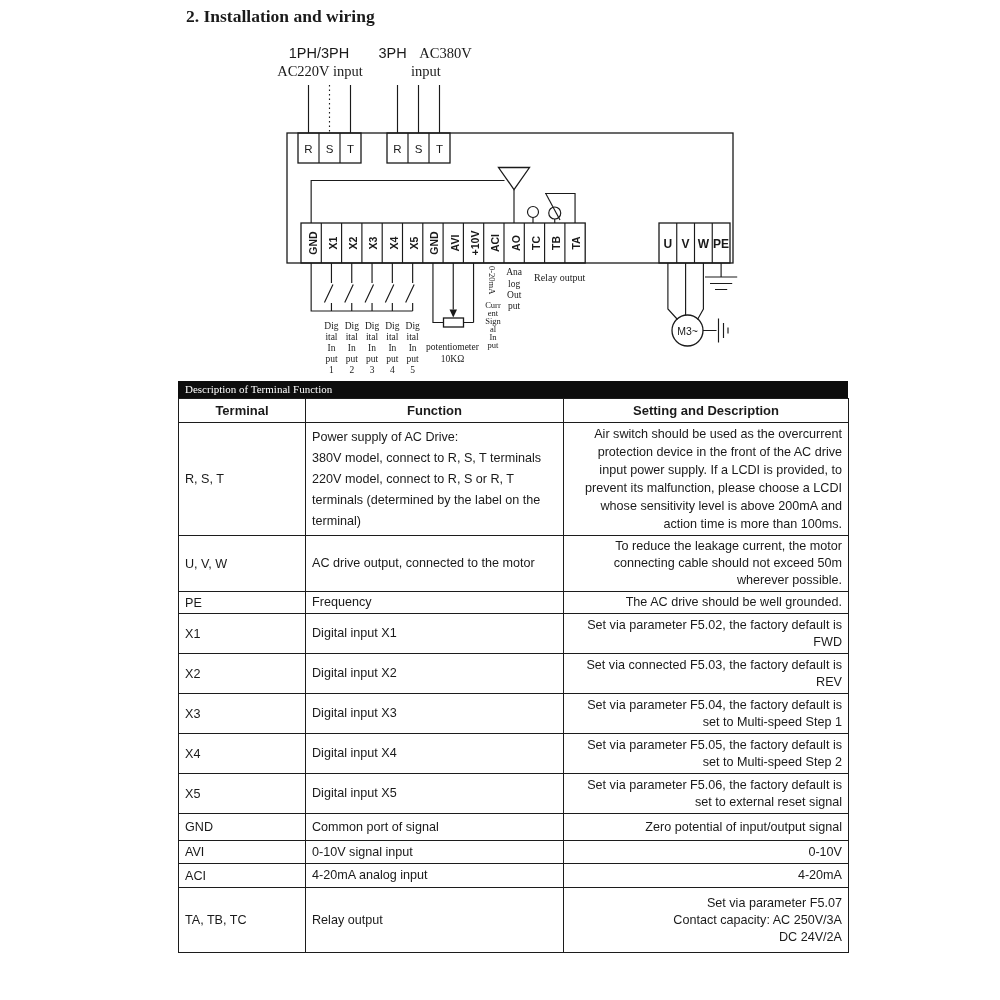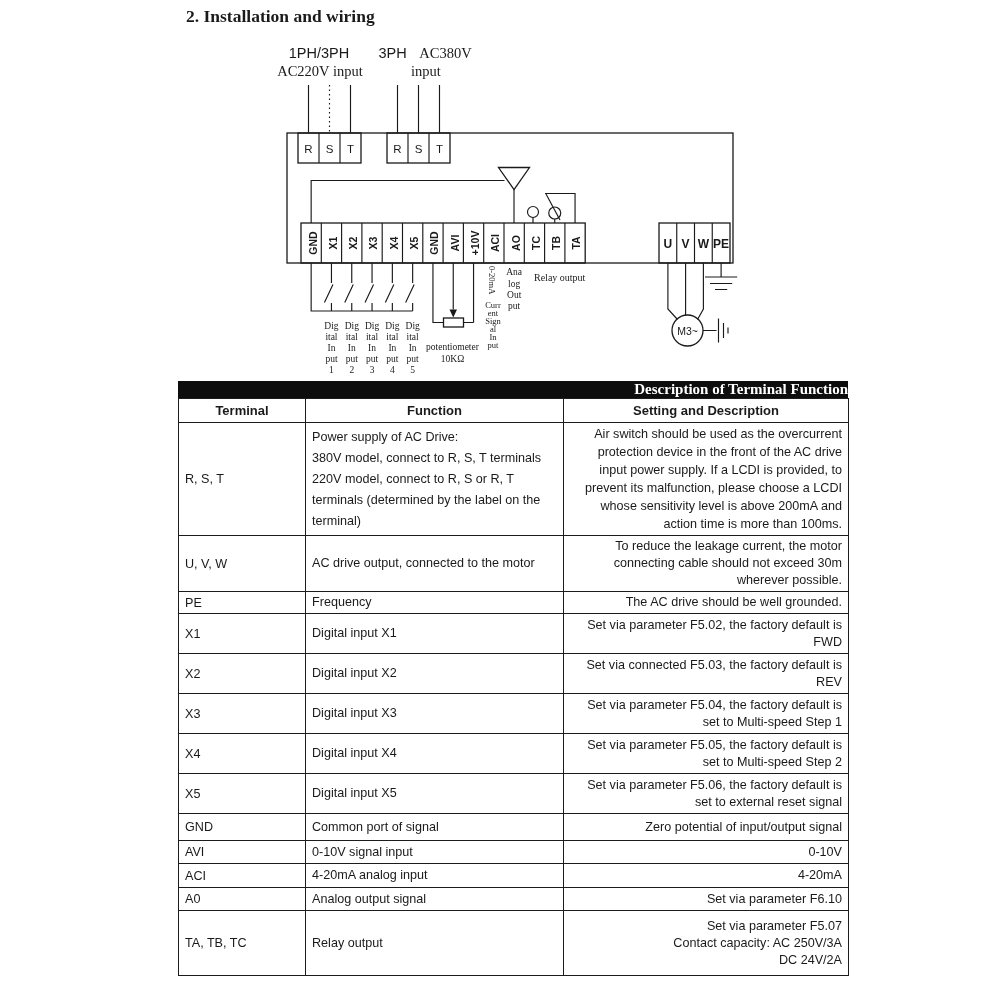--- a/index.html
+++ b/index.html
@@ -17,22 +17,22 @@
   svg .rst{font-family:"Liberation Sans", sans-serif;font-size:11.5px;font-weight:500;}
   svg .tv{font-family:"Liberation Sans", sans-serif;font-size:10.5px;font-weight:600;}
   svg .tb{font-family:"Liberation Sans", sans-serif;font-size:12px;font-weight:700;}
   svg .mot{font-family:"Liberation Sans", sans-serif;font-size:10.5px;}
   svg .sm{font-family:"Liberation Serif", serif;font-size:9.5px;}
   svg .xs{font-family:"Liberation Serif", serif;font-size:8.5px;}
   svg .rel{font-family:"Liberation Serif", serif;font-size:10px;}
 
   .tablewrap{position:absolute;left:178px;top:381px;width:670px;}
   .tbar{background:#0d0d0d;color:#ffffff;height:17px;line-height:17px;
-        font-weight:bold;font-size:15px;padding-left:7px;
-        font-family:"Liberation Serif", serif;text-align:right;}
+        font-weight:normal;font-size:11px;padding-left:7px;
+        font-family:"Liberation Serif", serif;}
   table{border-collapse:collapse;table-layout:fixed;width:670px;
         font-family:Liberation Sans, sans-serif;font-size:12.6px;}
   th,td{border:1.6px solid #1c1c1c;vertical-align:middle;padding:2px 6px;}
   th{font-size:13px;font-weight:bold;text-align:center;padding:2px;}
   td.c1{}
   td.c2{line-height:17px;}
   td.c3{line-height:17px;padding-left:7px;text-align:right;}
   tr.rst td.c2{line-height:21px;}
   tr.rst td.c3{line-height:18px;}
   .indent{padding-left:106px;}
@@ -218,21 +218,21 @@
         <td class="c2">
           <div>Power supply of AC Drive:</div>
           <div>380V model, connect to R, S, T terminals</div>
           <div>220V model, connect to R, S or R, T terminals (determined by the label on the terminal)</div>
         </td>
         <td class="c3">Air switch should be used as the overcurrent protection device in the front of the AC drive input power supply. If a LCDI is provided, to prevent its malfunction, please choose a LCDI whose sensitivity level is above 200mA and action time is more than 100ms.</td>
       </tr>
       <tr style="height:52px">
         <td class="c1">U, V, W</td>
         <td class="c2">AC drive output, connected to the motor</td>
-        <td class="c3">To reduce the leakage current, the motor connecting cable should not exceed 30m wherever possible.</td>
+        <td class="c3">To reduce the leakage current, the motor connecting cable should not exceed 50m wherever possible.</td>
       </tr>
       <tr style="height:21px">
         <td class="c1">PE</td>
         <td class="c2">Frequency</td>
         <td class="c3">The AC drive should be well grounded.</td>
       </tr>
       <tr style="height:40px">
         <td class="c1">X1</td>
         <td class="c2">Digital input X1</td>
         <td class="c3">Set via parameter F5.02, the factory default is FWD</td>
@@ -264,25 +264,20 @@
       </tr>
       <tr style="height:23px">
         <td class="c1">AVI</td>
         <td class="c2">0-10V signal input</td>
         <td class="c3">0-10V</td>
       </tr>
       <tr style="height:24px">
         <td class="c1">ACI</td>
         <td class="c2">4-20mA analog input</td>
         <td class="c3">4-20mA</td>
-      </tr>
-      <tr style="height:23px">
-        <td class="c1">A0</td>
-        <td class="c2">Analog output signal</td>
-        <td class="c3">Set via parameter F6.10</td>
       </tr>
       <tr style="height:65px">
         <td class="c1">TA, TB, TC</td>
         <td class="c2">Relay output</td>
         <td class="c3">
           <div>Set via parameter F5.07</div>
           <div>Contact capacity: AC 250V/3A</div>
           <div class="indent">DC 24V/2A</div>
         </td>
       </tr>

